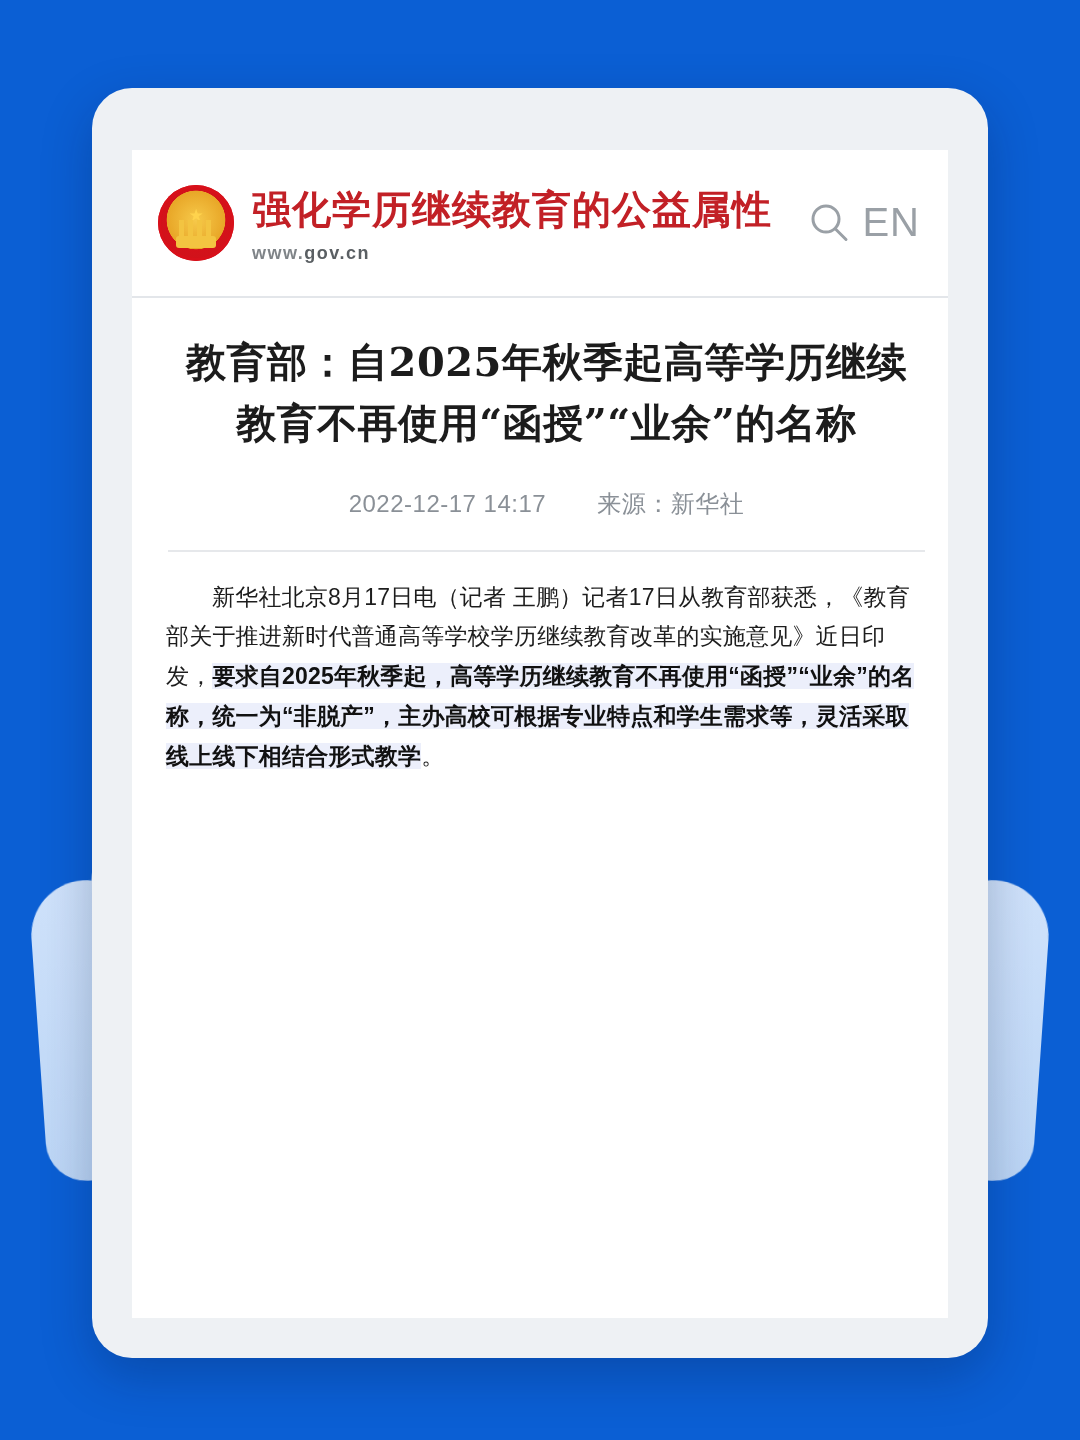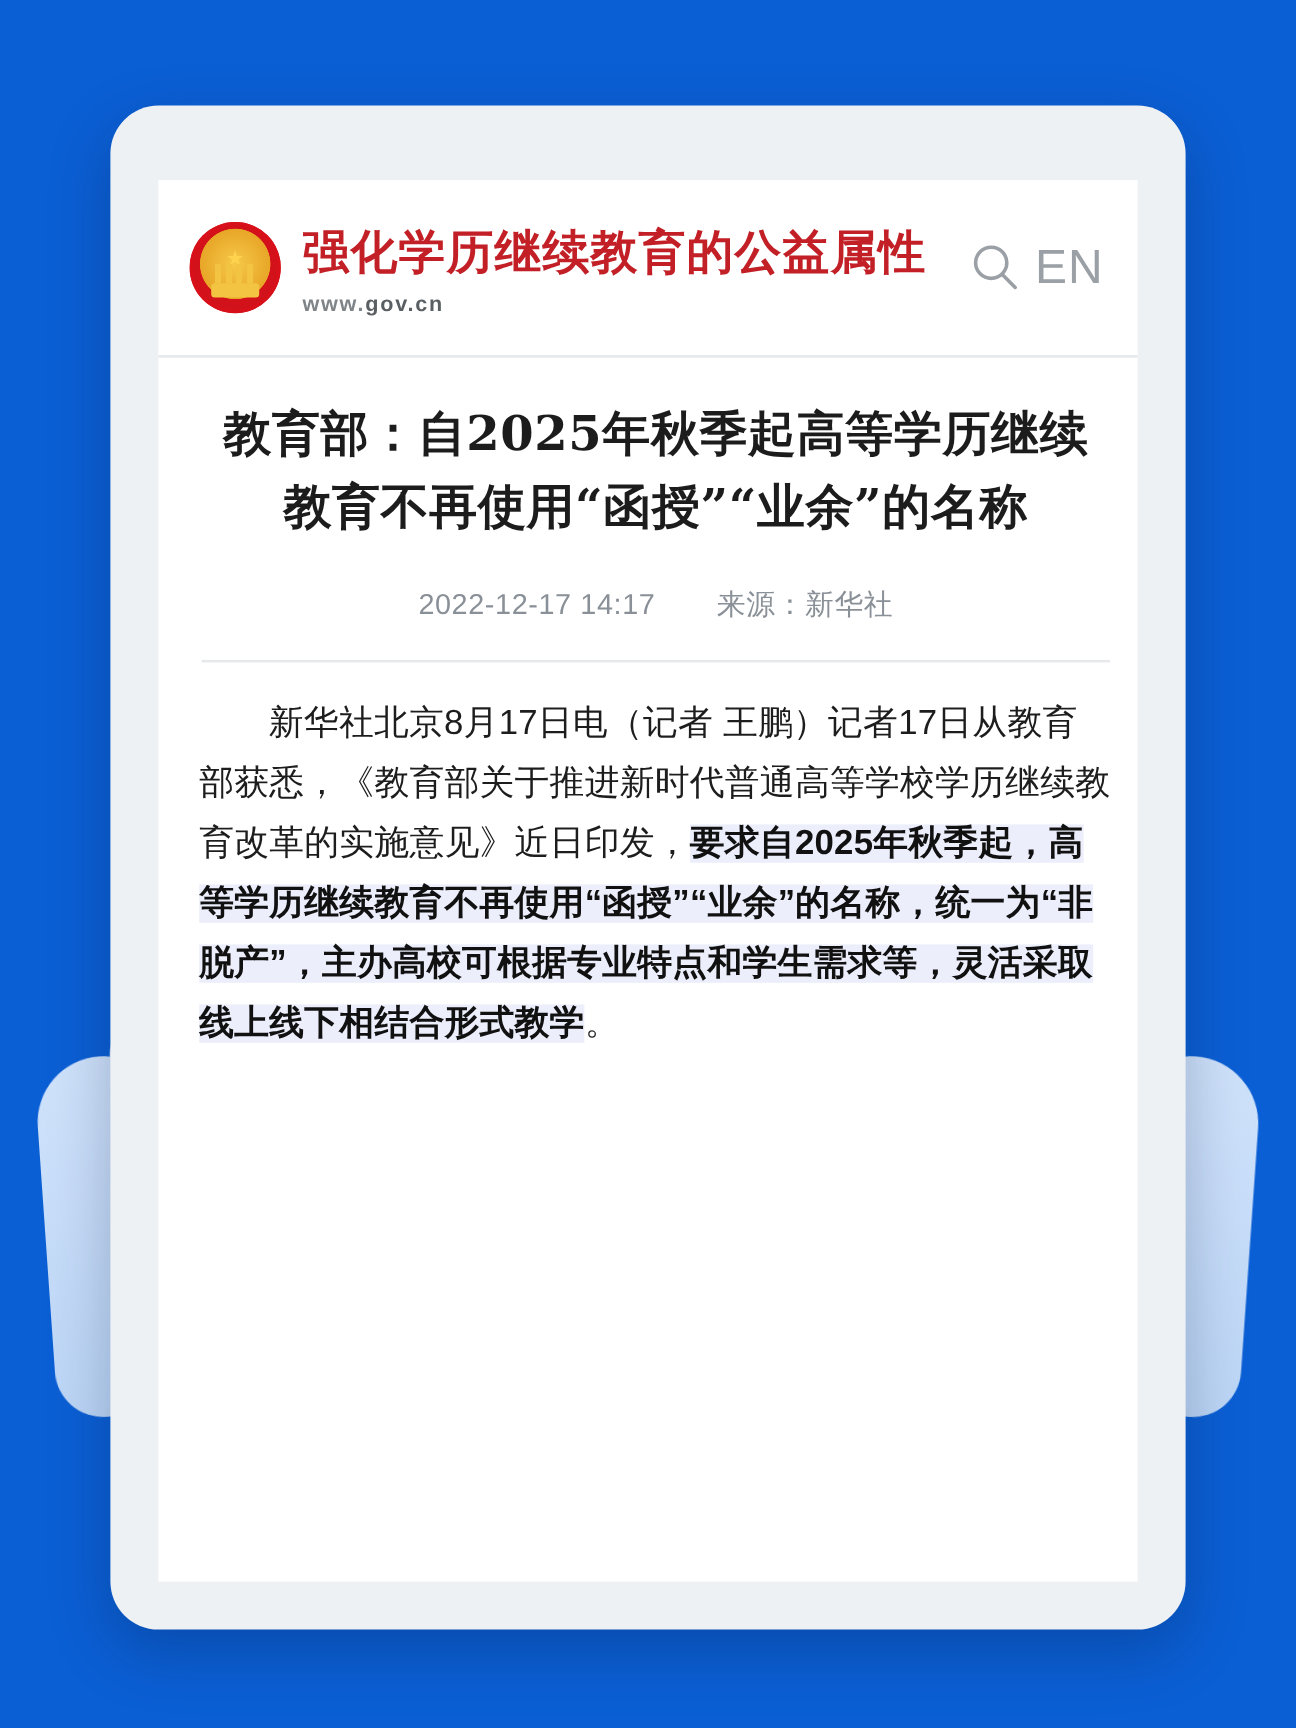--- a/index.html
+++ b/index.html
@@ -143,21 +143,20 @@
     font-size: 18px;
     color: #7f8488;
     letter-spacing: 1.5px;
     font-weight: bold;
   }
   .brand-url .dot-gov {
     color: #5a5f63;
   }
   .header-actions {
     display: flex;
-    align-items: center;
     gap: 10px;
     flex: 0 0 auto;
   }
   .search-icon svg {
     display: block;
   }
   .en-button {
     font-size: 40px;
     color: #9aa0a6;
     font-family: "Liberation Sans", sans-serif;
@@ -189,21 +188,21 @@
     margin-left: 44px;
   }
   .divider {
     margin: 30px 2px 0 2px;
     height: 2px;
     background: #e6e8eb;
   }
 
   .body-text {
     margin-top: 26px;
-    font-size: 29px;
+    font-size: 23px;
     line-height: 1.73;
     color: #1d1d1d;
     letter-spacing: 0.2px;
   }
   .body-text p {
     margin: 0 0 26px 0;
     text-indent: 2em;
   }
   .hl {
     font-weight: bold;

